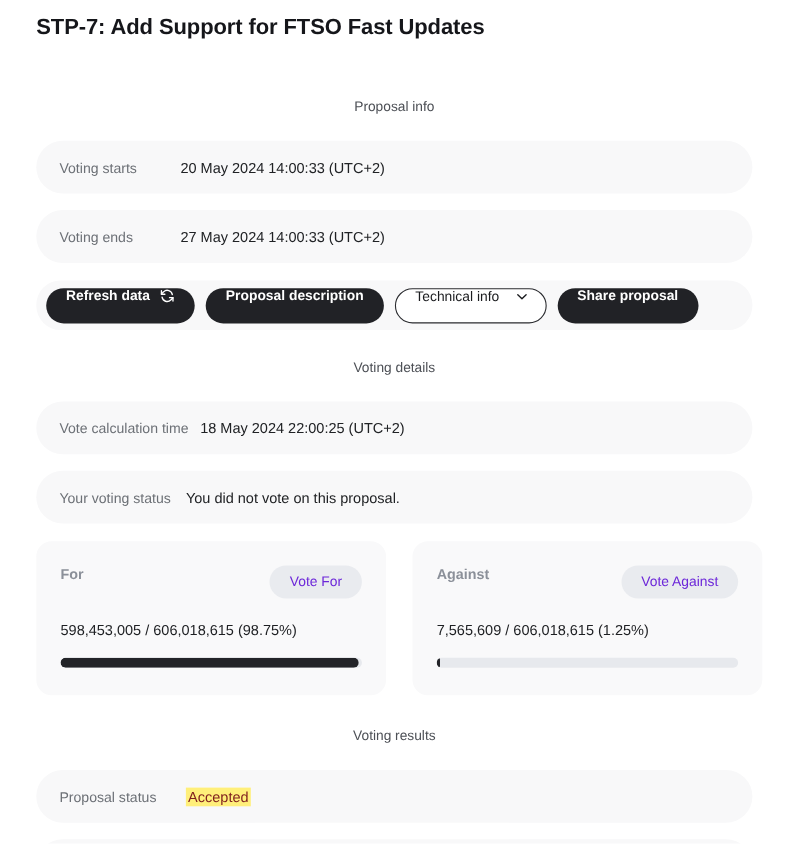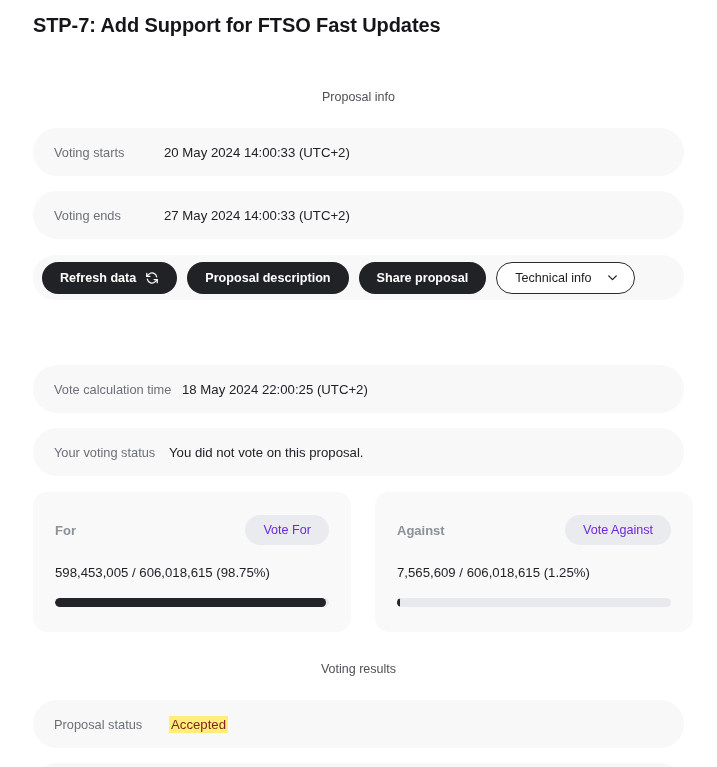--- a/index.html
+++ b/index.html
@@ -90,21 +90,20 @@
     height: 45px;
     background: #f8f8f9;
     border-radius: 22px;
     display: flex;
     align-items: center;
     padding-left: 9px;
     gap: 10px;
   }
   .pill {
     display: inline-flex;
-    align-items: center;
     justify-content: center;
     gap: 9px;
     height: 32px;
     padding: 0 18px;
     border-radius: 16px;
     background: #212226;
     color: #ffffff;
     font-size: 12.6px;
     font-weight: bold;
     border: none;
@@ -128,21 +127,20 @@
     width: 318px;
     height: 140px;
     background: #f9f9fa;
     border-radius: 14px;
     padding: 22px 22px 0 22px;
   }
   .card.for { left: 33px; }
   .card.against { left: 375px; }
   .card .chead {
     display: flex;
-    align-items: center;
     justify-content: space-between;
     height: 32px;
   }
   .card .cname {
     font-size: 13px;
     font-weight: bold;
     color: #8b9099;
   }
   .votebtn {
     height: 30px;
@@ -209,34 +207,39 @@
           <path d="M4 14a8 8 0 0 0 13.6 4.3L21 15"></path>
           <polyline points="21,20 21,14.6 15.6,14.6"></polyline>
         </svg>
       </span>
     </button>
 
     <button class="pill">
       <span>Proposal description</span>
     </button>
 
-    <button class="pill">
-      <span>Share proposal</span>
-    </button>
-
     <button class="pill outline">
       <span>Technical info</span>
       <span class="ic">
         <svg width="13" height="13" viewBox="0 0 24 24" fill="none" stroke="#1b1c1f" stroke-width="2.3" stroke-linecap="round" stroke-linejoin="round">
           <polyline points="5,9 12,16 19,9"></polyline>
         </svg>
       </span>
     </button>
-  </div>
-
+
+    <button class="pill">
+      <span>Share proposal</span>
+    </button>
+  </div>
+
+  <div class="divider" style="top:326px">
+    <span class="line"></span>
+    <span class="cap">Voting details</span>
+    <span class="line"></span>
+  </div>
 
   <div class="row" style="top:365px">
     <span class="label" style="width:128px">Vote calculation time</span>
     <span class="value">18 May 2024 22:00:25 (UTC+2)</span>
   </div>
 
   <div class="row" style="top:428px">
     <span class="label" style="width:115px">Your voting status</span>
     <span class="value">You did not vote on this proposal.</span>
   </div>

